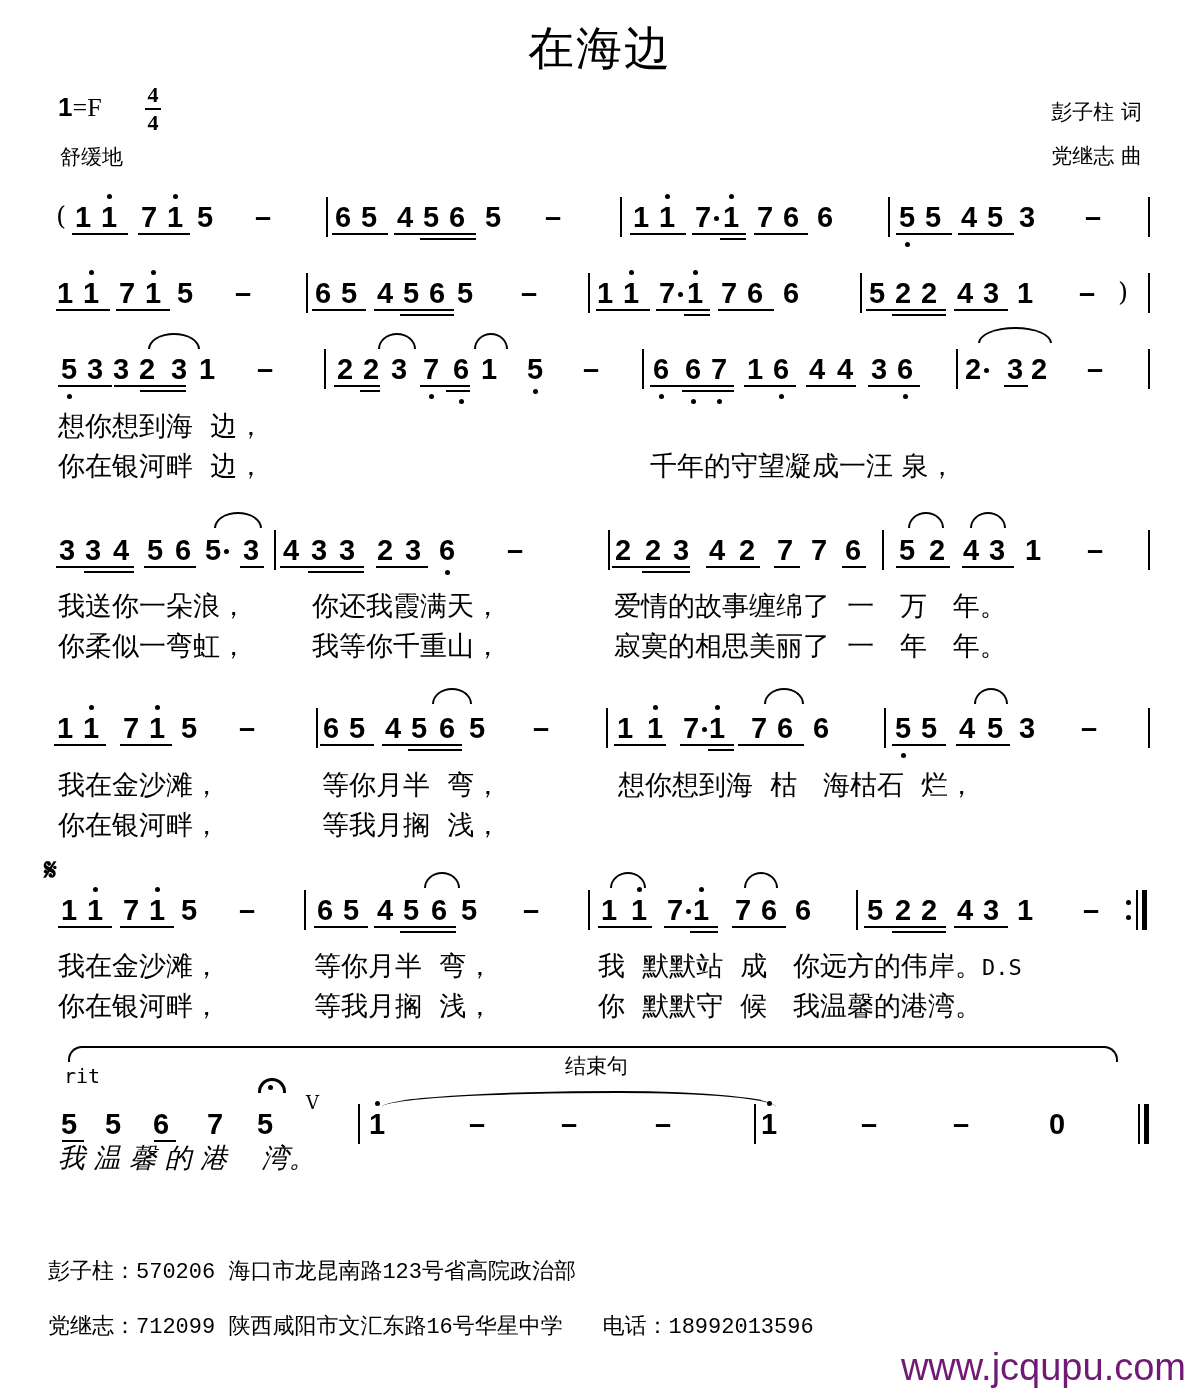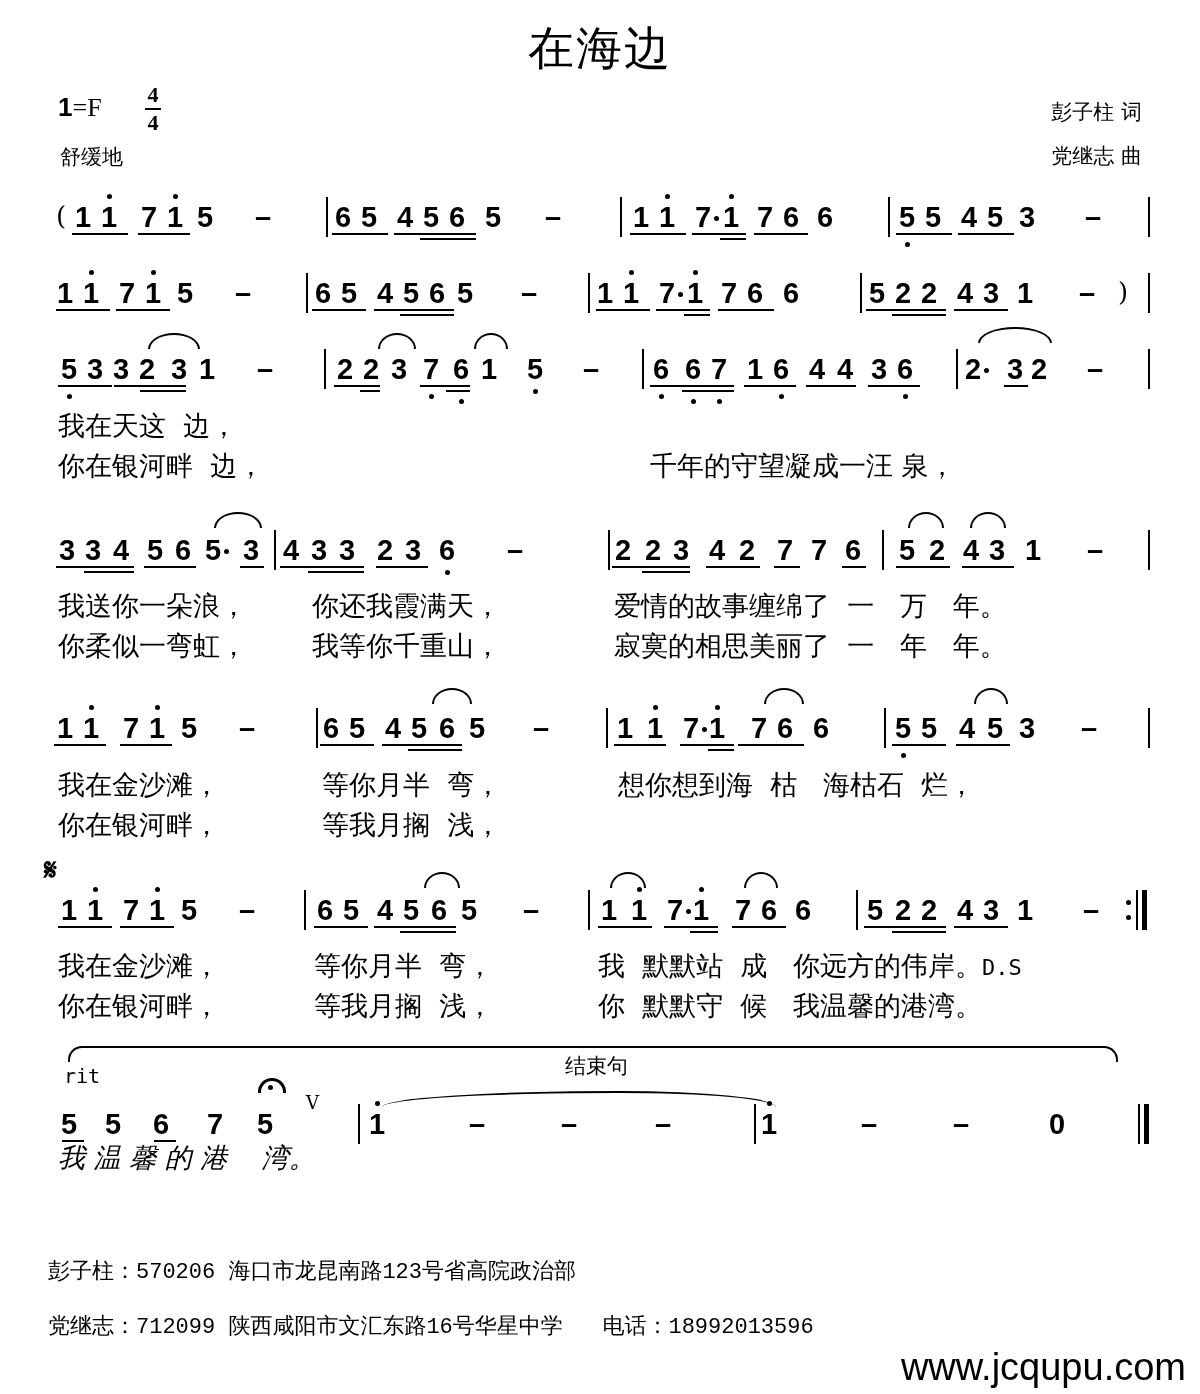--- a/index.html
+++ b/index.html
@@ -37,21 +37,21 @@
   .rit { position: absolute; left: 64px; top: 1064px; font-family: "DejaVu Sans Mono", monospace; font-size: 20px; }
   .ending-label { position: absolute; left: 565px; top: 1052px; font-size: 21px; }
   .ending-bracket { position: absolute; left: 68px; top: 1046px; width: 1046px; height: 14px;
                     border-top: 2px solid #000; border-left: 2px solid #000; border-right: 2px solid #000;
                     border-radius: 14px 14px 0 0; border-bottom: none; }
   .breath { position: absolute; left: 306px; top: 1092px; font-family: "DejaVu Serif", serif; font-size: 18px; }
   .fermata { position: absolute; left: 258px; top: 1078px; width: 22px; height: 12px; border: 3px solid #000; border-bottom: none; border-radius: 14px 14px 0 0; }
   .fermata i { position: absolute; left: 7px; top: 4px; width: 5px; height: 5px; border-radius: 50%; background: #000; }
   .endslur { position: absolute; left: 382px; top: 1091px; width: 394px; height: 14px; border-top: 2px solid #000; border-radius: 60% 40% 0 0 / 100% 100% 0 0; }
   .footer { position: absolute; left: 48px; font-family: Liberation Mono, monospace; font-size: 22px; white-space: pre; }
-  .site { position: absolute; right: 14px; top: 1346px; font-family: "Liberation Sans", sans-serif; font-size: 38px; color: #000000; }
+  .site { position: absolute; right: 14px; top: 1346px; font-family: "Liberation Sans", sans-serif; font-size: 38px; color: #701a75; }
 </style>
 </head>
 <body>
 
 <div class="title">在海边</div>
 <div class="key"><b>1</b><span>=F</span></div>
 <div class="timesig"><span>4</span><span class="bar"></span><span>4</span></div>
 <div class="tempo">舒缓地</div>
 <div class="credits">
   <div>彭子柱 词</div>
@@ -755,21 +755,21 @@
       <div class="ul" style="left: 62px; width: 22px; top: 32px;"></div>
       <div class="ul" style="left: 154px; width: 22px; top: 32px;"></div>
       <div class="barline" style="left: 358px;"></div>
       <div class="barline" style="left: 754px;"></div>
       <div class="dbl" style="left: 1138px;">
         <span class="thin"></span>
         <span class="thick"></span>
       </div>
     </div>
     <div class="lyric" style="top: 408px;">
-      <span style="left: 58px;">我在天这  边，</span>
+      <span style="left: 58px;">想你想到海  边，</span>
     </div>
     <div class="lyric" style="top: 448px;">
       <span style="left: 58px;">你在银河畔  边，</span>
       <span style="left: 650px;">千年的守望凝成一汪 泉，</span>
     </div>
     <div class="lyric" style="top: 588px;">
       <span style="left: 58px;">我送你一朵浪，</span>
       <span style="left: 312px;">你还我霞满天，</span>
       <span style="left: 614px;">爱情的故事缠绵了  一   万   年。</span>
     </div>

